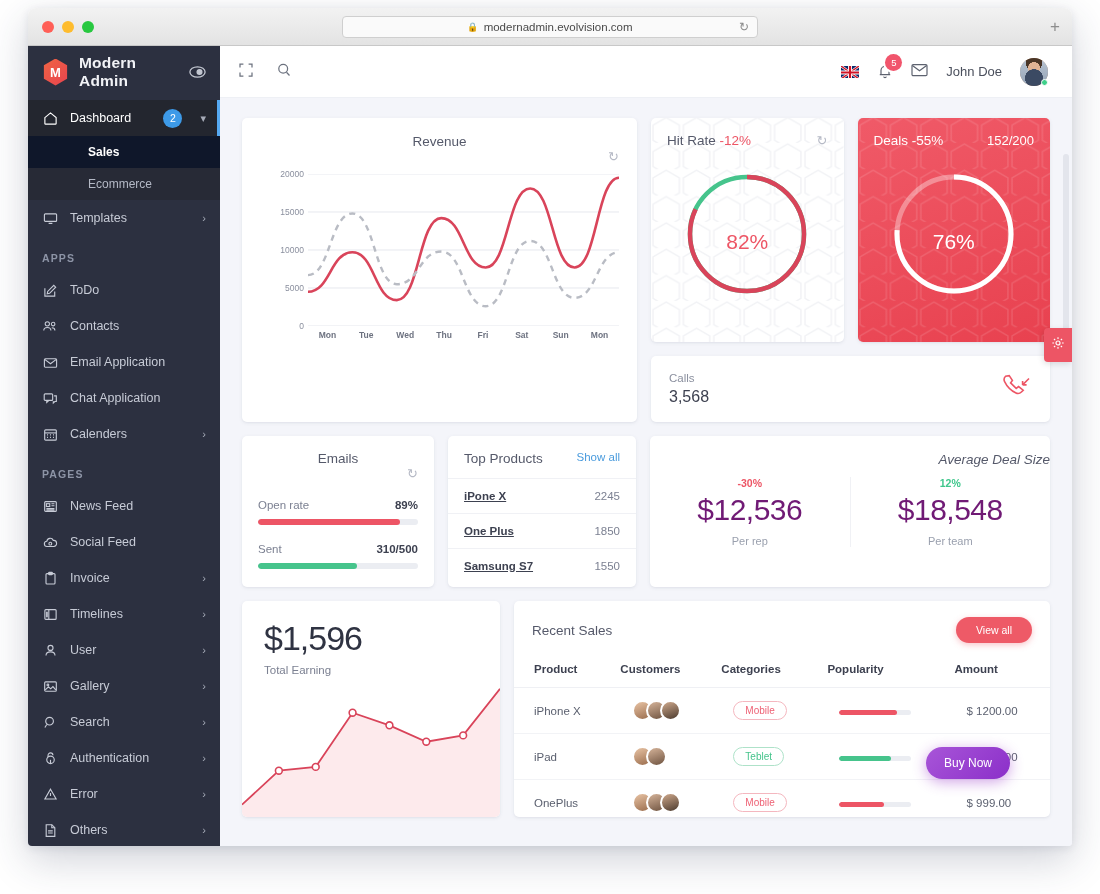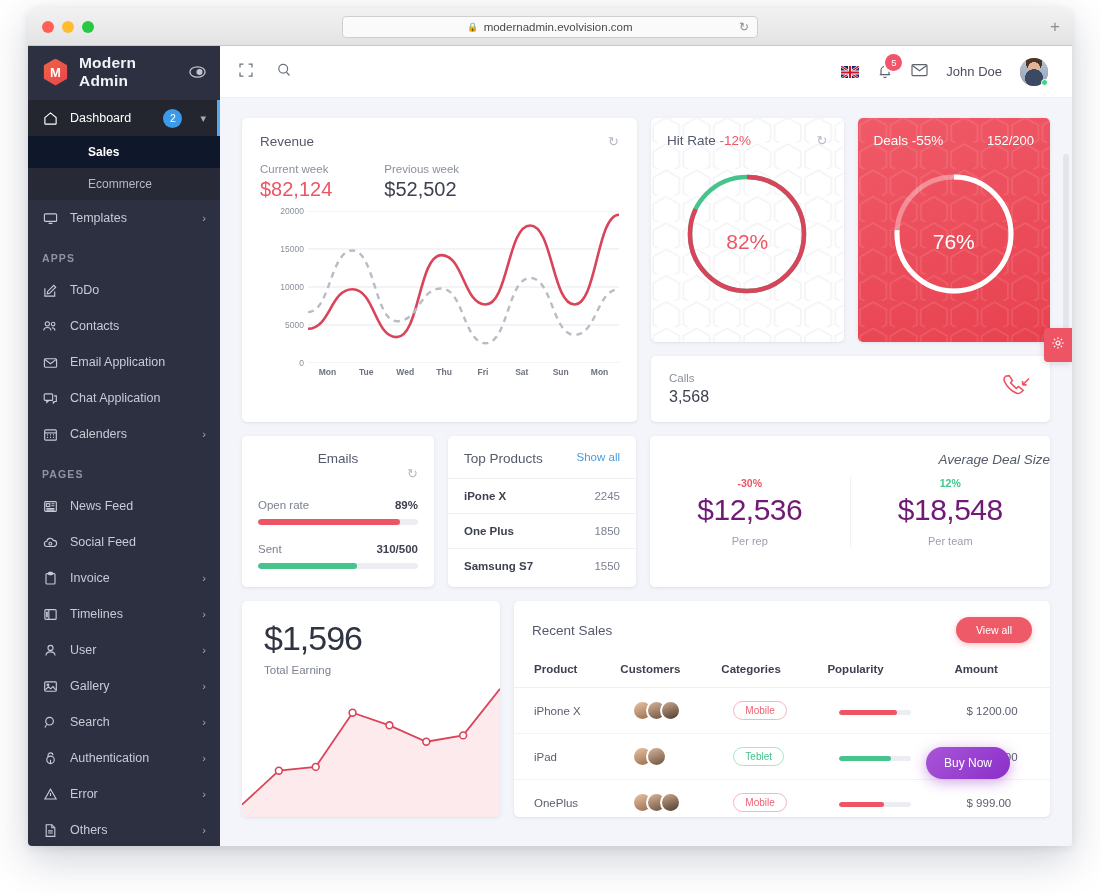--- a/index.html
+++ b/index.html
@@ -159,21 +159,21 @@
     background: #fff; border-radius: 5px;
     box-shadow: 0 1px 4px rgba(60,70,100,.07), 0 1px 2px rgba(60,70,100,.05);
   }
   .card-title { font-size: 13.5px; color: #55596a; }
   .refresh { color: #b6bac6; font-size: 13px; cursor: pointer; }
 
   .grid-row { display: flex; gap: 14px; margin-bottom: 14px; }
 
   
   .revenue { width: 395px; padding: 16px 18px 14px 18px; flex: 0 0 395px; }
-  .revenue-head { display:flex; align-items:center; }
+  .revenue-head { display:flex; align-items:center;flex-direction:column; }
   .revenue-head .refresh { margin-left:auto; }
   .weeks { display: flex; gap: 52px; margin-top: 14px; }
   .week-label { font-size: 11.5px; color: #8a8f9e; }
   .week-val { font-size: 20px; margin-top: 3px; color: #3d4150; font-weight: 400; }
   .week-val.accent { color: #ed5565; }
   .rev-chart { margin-top: 10px; position: relative; height: 178px; }
   .yaxis { position:absolute; left:0; top:0; width:44px; height:152px; }
   .ytick { position:absolute; right:0; font-size:8.5px; color:#8a8f9e; transform: translateY(-50%); }
   .plot { position:absolute; left:48px; right:0; top:0; height:152px; }
   .xaxis { position:absolute; left:48px; right:0; top:156px; display:flex; }
@@ -224,21 +224,21 @@
 
   
   .topprod { width: 188px; flex: 0 0 188px; }
   .tp-head { display:flex; align-items:flex-start; padding: 15px 16px 12px 16px; }
   .tp-head .title { font-size:13.5px; color:#55596a; }
   .tp-head .showall { margin-left:auto; font-size:11.5px; color:#4a9bdd; cursor:pointer; }
   .tp-row {
     display:flex; align-items:center; padding: 11px 16px;
     border-top:1px solid #f0f1f5; font-size:11.5px;
   }
-  .tp-row .name { color:#3d4150; font-weight:bold; }
+  .tp-row .name { color:#3d4150; font-weight:bold;text-decoration:underline; }
   .tp-row .num { margin-left:auto; color:#7c8192; }
 
   
   .avgdeal { flex:1; padding: 16px 0 16px 0; }
   .avg-title { text-align:right; font-size:13.5px; color:#55596a;font-style:italic; }
   .avg-body { display:flex; margin-top: 10px; }
   .avg-half { flex:1; text-align:center; }
   .avg-half + .avg-half { border-left: 1px solid #f0f1f5; }
   .avg-pct { font-size:10.5px; font-weight:bold; }
   .avg-pct.neg { color:#ed5565; }
@@ -604,30 +604,20 @@
 
       <div class="scroll-area">
         <div class="scrollbar"></div>
 
         <div class="grid-row">
 
           <div class="card revenue">
             <div class="revenue-head">
               <div class="card-title">Revenue</div>
               <div class="refresh">↻</div>
-            </div>
-            <div class="weeks">
-              <div>
-                <div class="week-label">Current week</div>
-                <div class="week-val accent">$82,124</div>
-              </div>
-              <div>
-                <div class="week-label">Previous week</div>
-                <div class="week-val">$52,502</div>
-              </div>
             </div>
             <div class="rev-chart">
               <div class="yaxis" id="rev-yaxis">
                   <div class="ytick" style="top: 0px;">20000</div>
                   <div class="ytick" style="top: 38px;">15000</div>
                   <div class="ytick" style="top: 76px;">10000</div>
                   <div class="ytick" style="top: 114px;">5000</div>
                   <div class="ytick" style="top: 152px;">0</div>
                 </div>
               <div class="plot">

